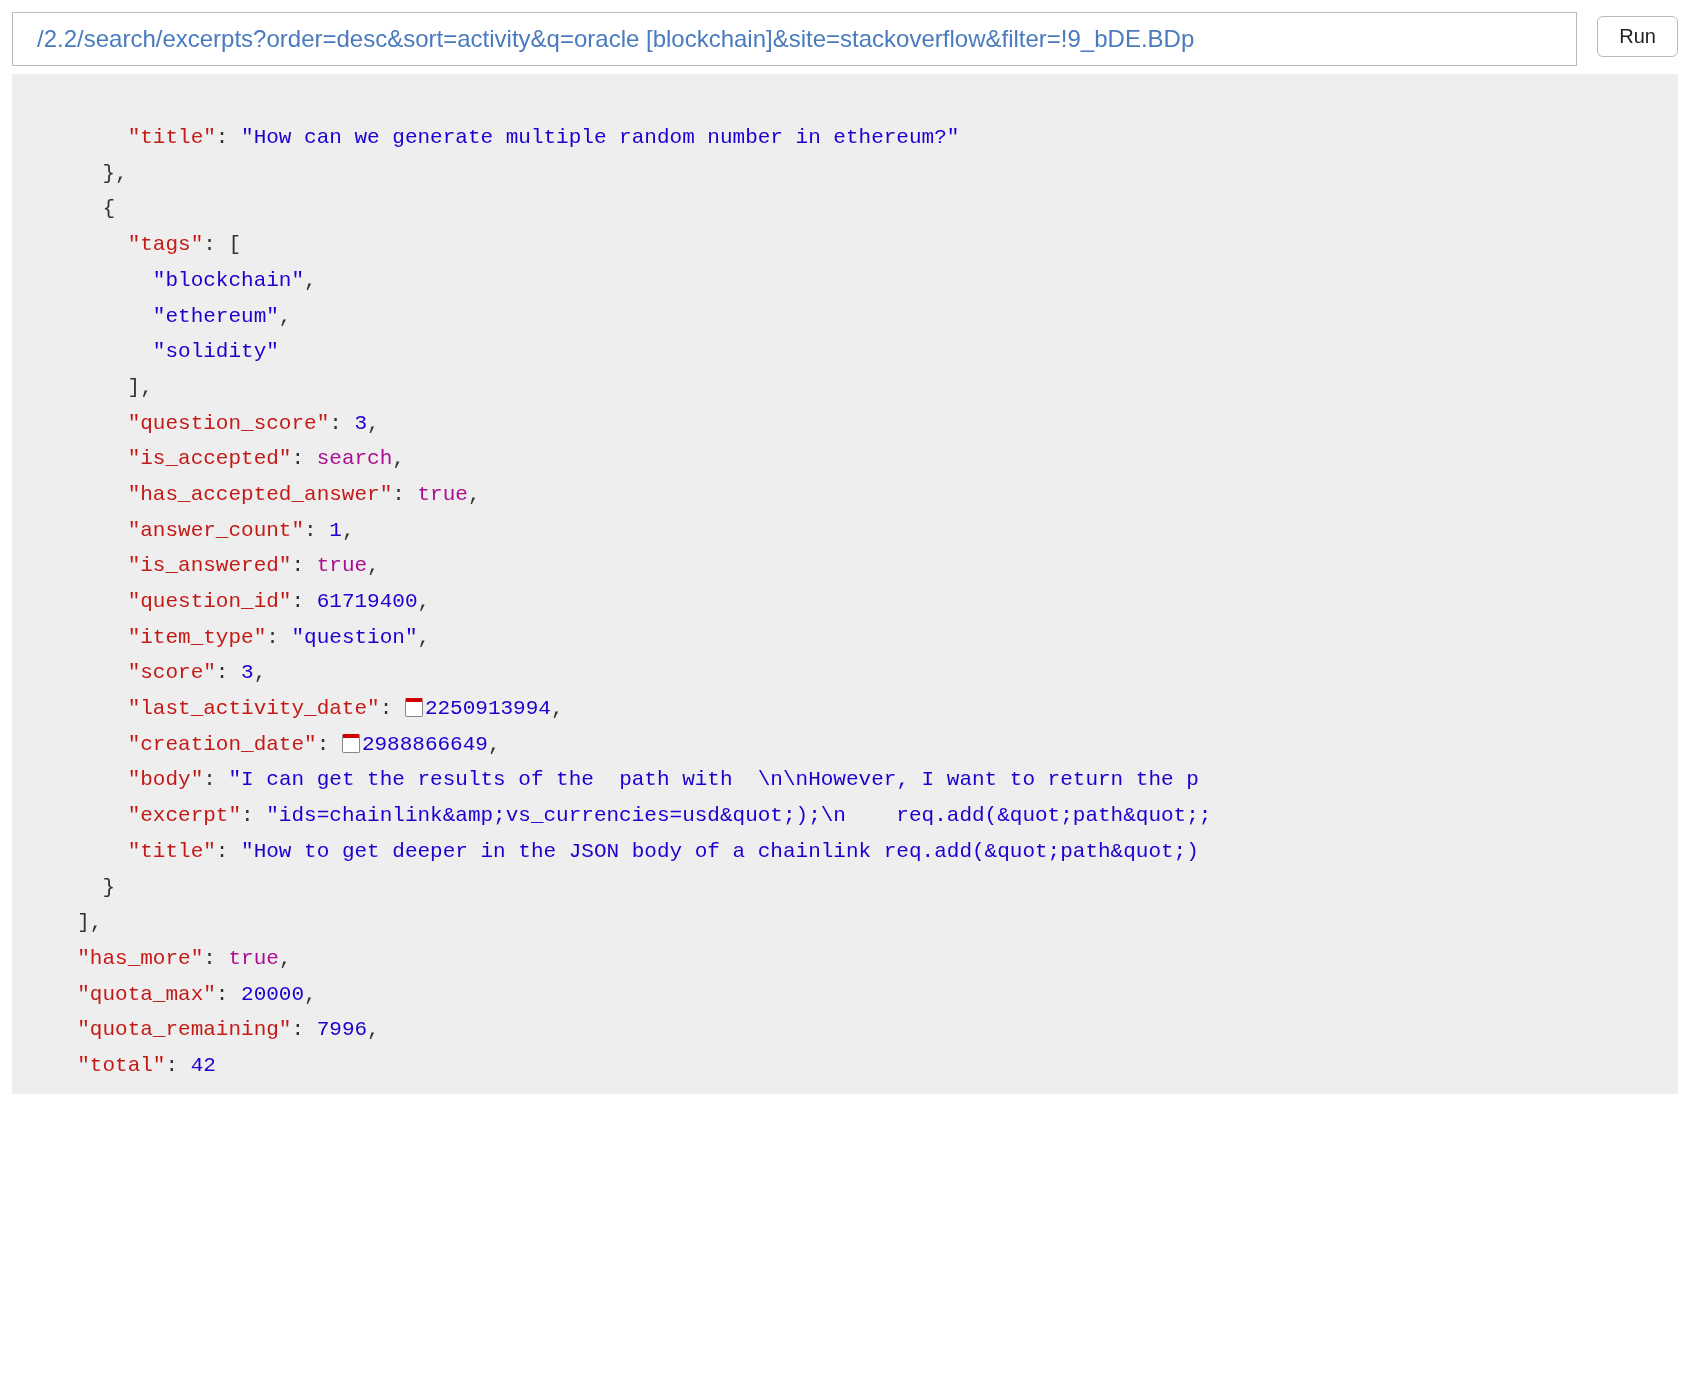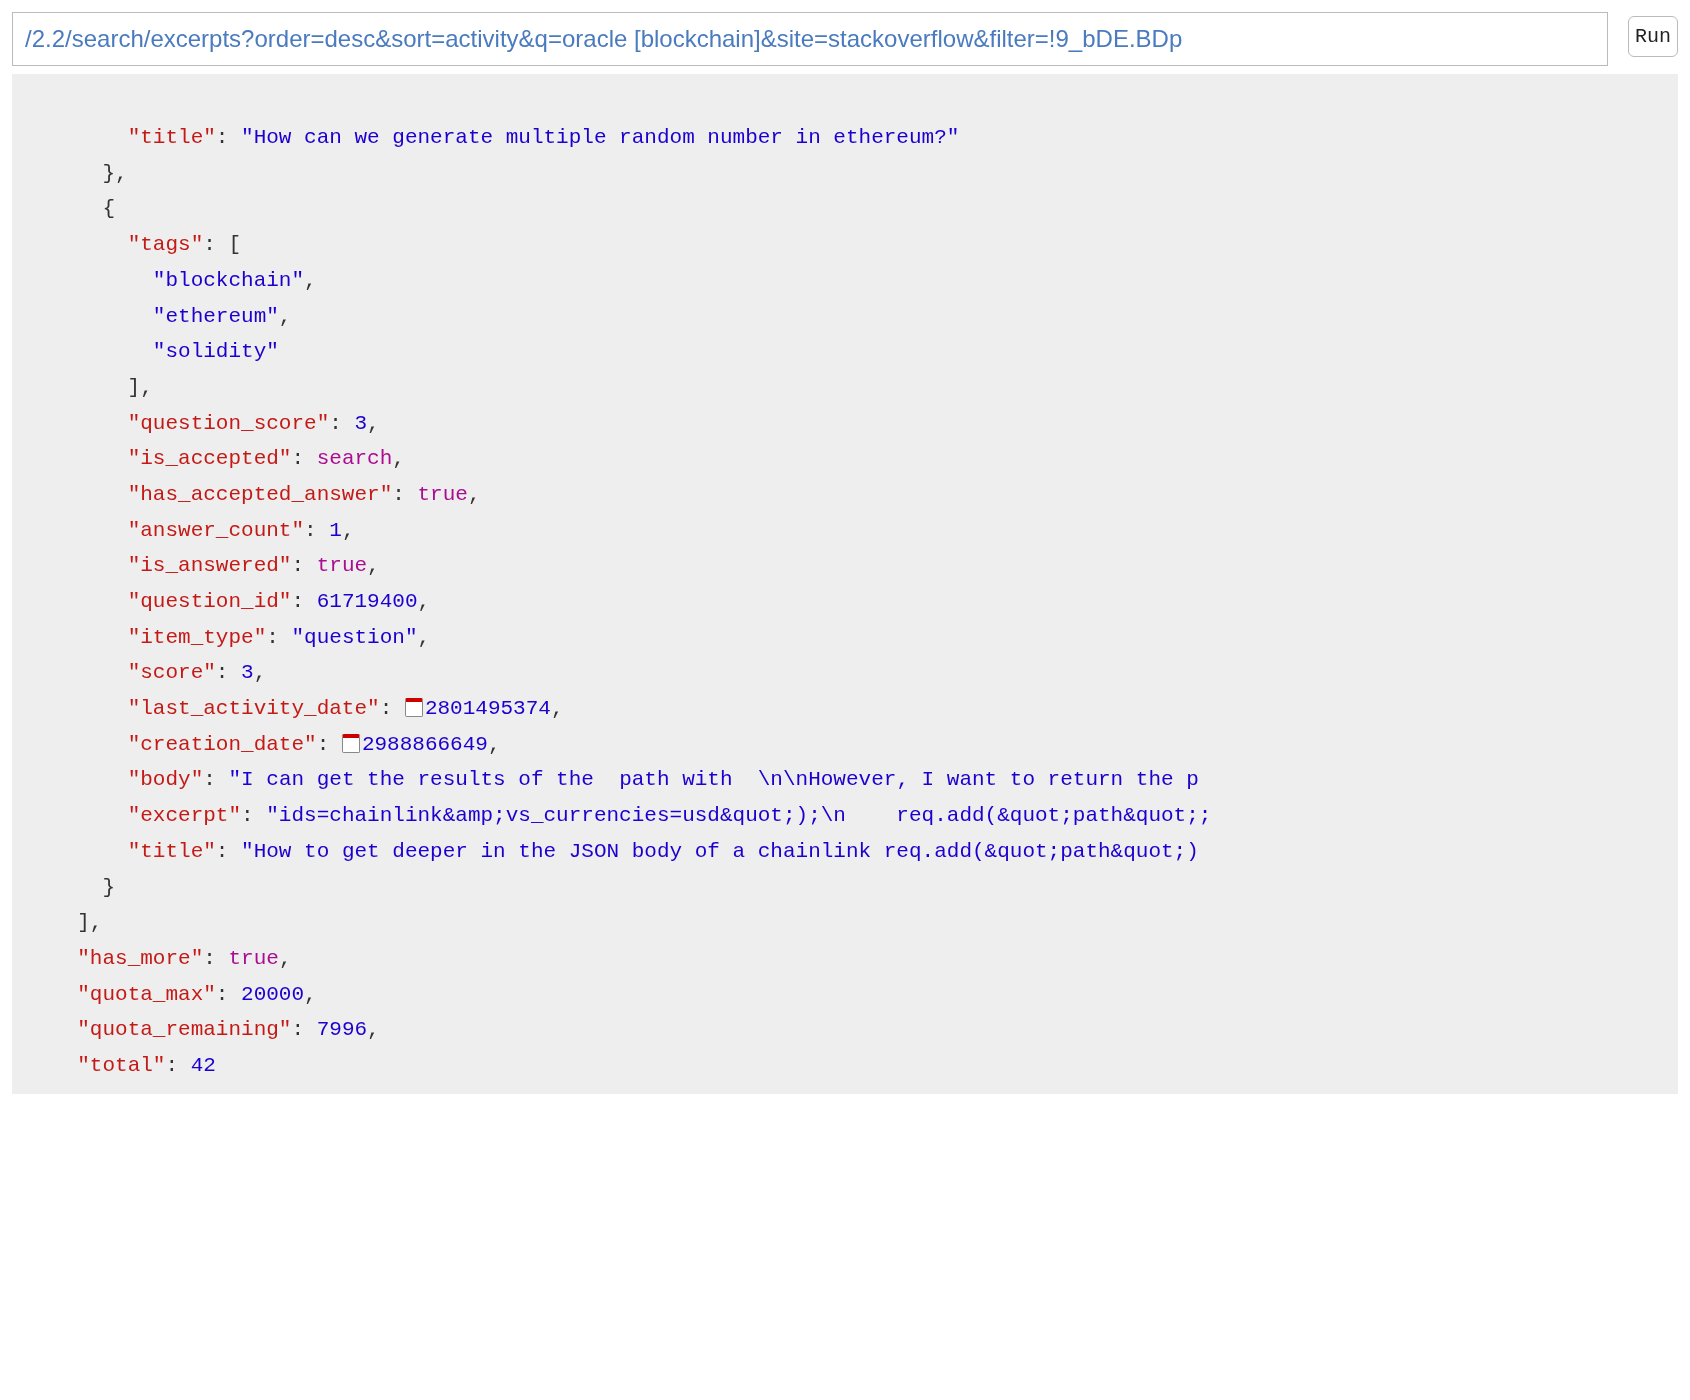--- a/index.html
+++ b/index.html
@@ -11,36 +11,36 @@
     .header-row {
       display: flex;
       gap: 20px;
       align-items: flex-start;
       margin-bottom: 8px;
     }
     .url-box {
       flex: 1;
       border: 1px solid #bbb;
       background: #fff;
-      padding: 10px 12px;
+      padding: 10px 24px;
       font-size: 24px;
       line-height: 1.35;
       color: #4a7bbf;
       word-break: break-all;
       font-family: Arial, Helvetica, sans-serif;
     }
     .run-button {
       background: #fff;
       border: 1px solid #bbb;
       border-radius: 6px;
-      padding: 8px 6px;
+      padding: 8px 21px;
       font-size: 20px;
       color: #222;
       cursor: pointer;
-      font-family: Liberation Mono, monospace;
+      font-family: Liberation Sans, sans-serif;
       margin-top: 4px;
     }
     .json-pane {
       background: #eeeeee;
       padding: 10px 8px 10px 40px;
       font-family: Menlo, Consolas, "Courier New", monospace;
       font-size: 21px;
       line-height: 1.7;
       white-space: pre;
       overflow: hidden;
@@ -88,21 +88,21 @@
 <span class="p">        </span><span class="s">"solidity"</span>
 <span class="p">      ],</span>
 <span class="p">      </span><span class="k">"question_score"</span><span class="p">: </span><span class="n">3</span><span class="p">,</span>
 <span class="p">      </span><span class="k">"is_accepted"</span><span class="p">: </span><span class="b">search</span><span class="p">,</span>
 <span class="p">      </span><span class="k">"has_accepted_answer"</span><span class="p">: </span><span class="b">true</span><span class="p">,</span>
 <span class="p">      </span><span class="k">"answer_count"</span><span class="p">: </span><span class="n">1</span><span class="p">,</span>
 <span class="p">      </span><span class="k">"is_answered"</span><span class="p">: </span><span class="b">true</span><span class="p">,</span>
 <span class="p">      </span><span class="k">"question_id"</span><span class="p">: </span><span class="lnk">61719400</span><span class="p">,</span>
 <span class="p">      </span><span class="k">"item_type"</span><span class="p">: </span><span class="s">"question"</span><span class="p">,</span>
 <span class="p">      </span><span class="k">"score"</span><span class="p">: </span><span class="n">3</span><span class="p">,</span>
-<span class="p">      </span><span class="k">"last_activity_date"</span><span class="p">: </span><span class="cal"></span><span class="n">2801495374</span><span class="p">,</span>
+<span class="p">      </span><span class="k">"last_activity_date"</span><span class="p">: </span><span class="cal"></span><span class="n">2250913994</span><span class="p">,</span>
 <span class="p">      </span><span class="k">"creation_date"</span><span class="p">: </span><span class="cal"></span><span class="n">2988866649</span><span class="p">,</span>
 <span class="p">      </span><span class="k">"body"</span><span class="p">: </span><span class="s">"I can get the results of the  path with  \n\nHowever, I want to return the p</span>
 <span class="p">      </span><span class="k">"excerpt"</span><span class="p">: </span><span class="s">"ids=chainlink&amp;amp;vs_currencies=usd&amp;quot;);\n    req.add(&amp;quot;path&amp;quot;;</span>
 <span class="p">      </span><span class="k">"title"</span><span class="p">: </span><span class="s">"How to get deeper in the JSON body of a chainlink req.add(&amp;quot;path&amp;quot;)</span>
 <span class="p">    }</span>
 <span class="p">  ],</span>
 <span class="p">  </span><span class="k">"has_more"</span><span class="p">: </span><span class="b">true</span><span class="p">,</span>
 <span class="p">  </span><span class="k">"quota_max"</span><span class="p">: </span><span class="n">20000</span><span class="p">,</span>
 <span class="p">  </span><span class="k">"quota_remaining"</span><span class="p">: </span><span class="n">7996</span><span class="p">,</span>
 <span class="p">  </span><span class="k">"total"</span><span class="p">: </span><span class="n">42</span>

